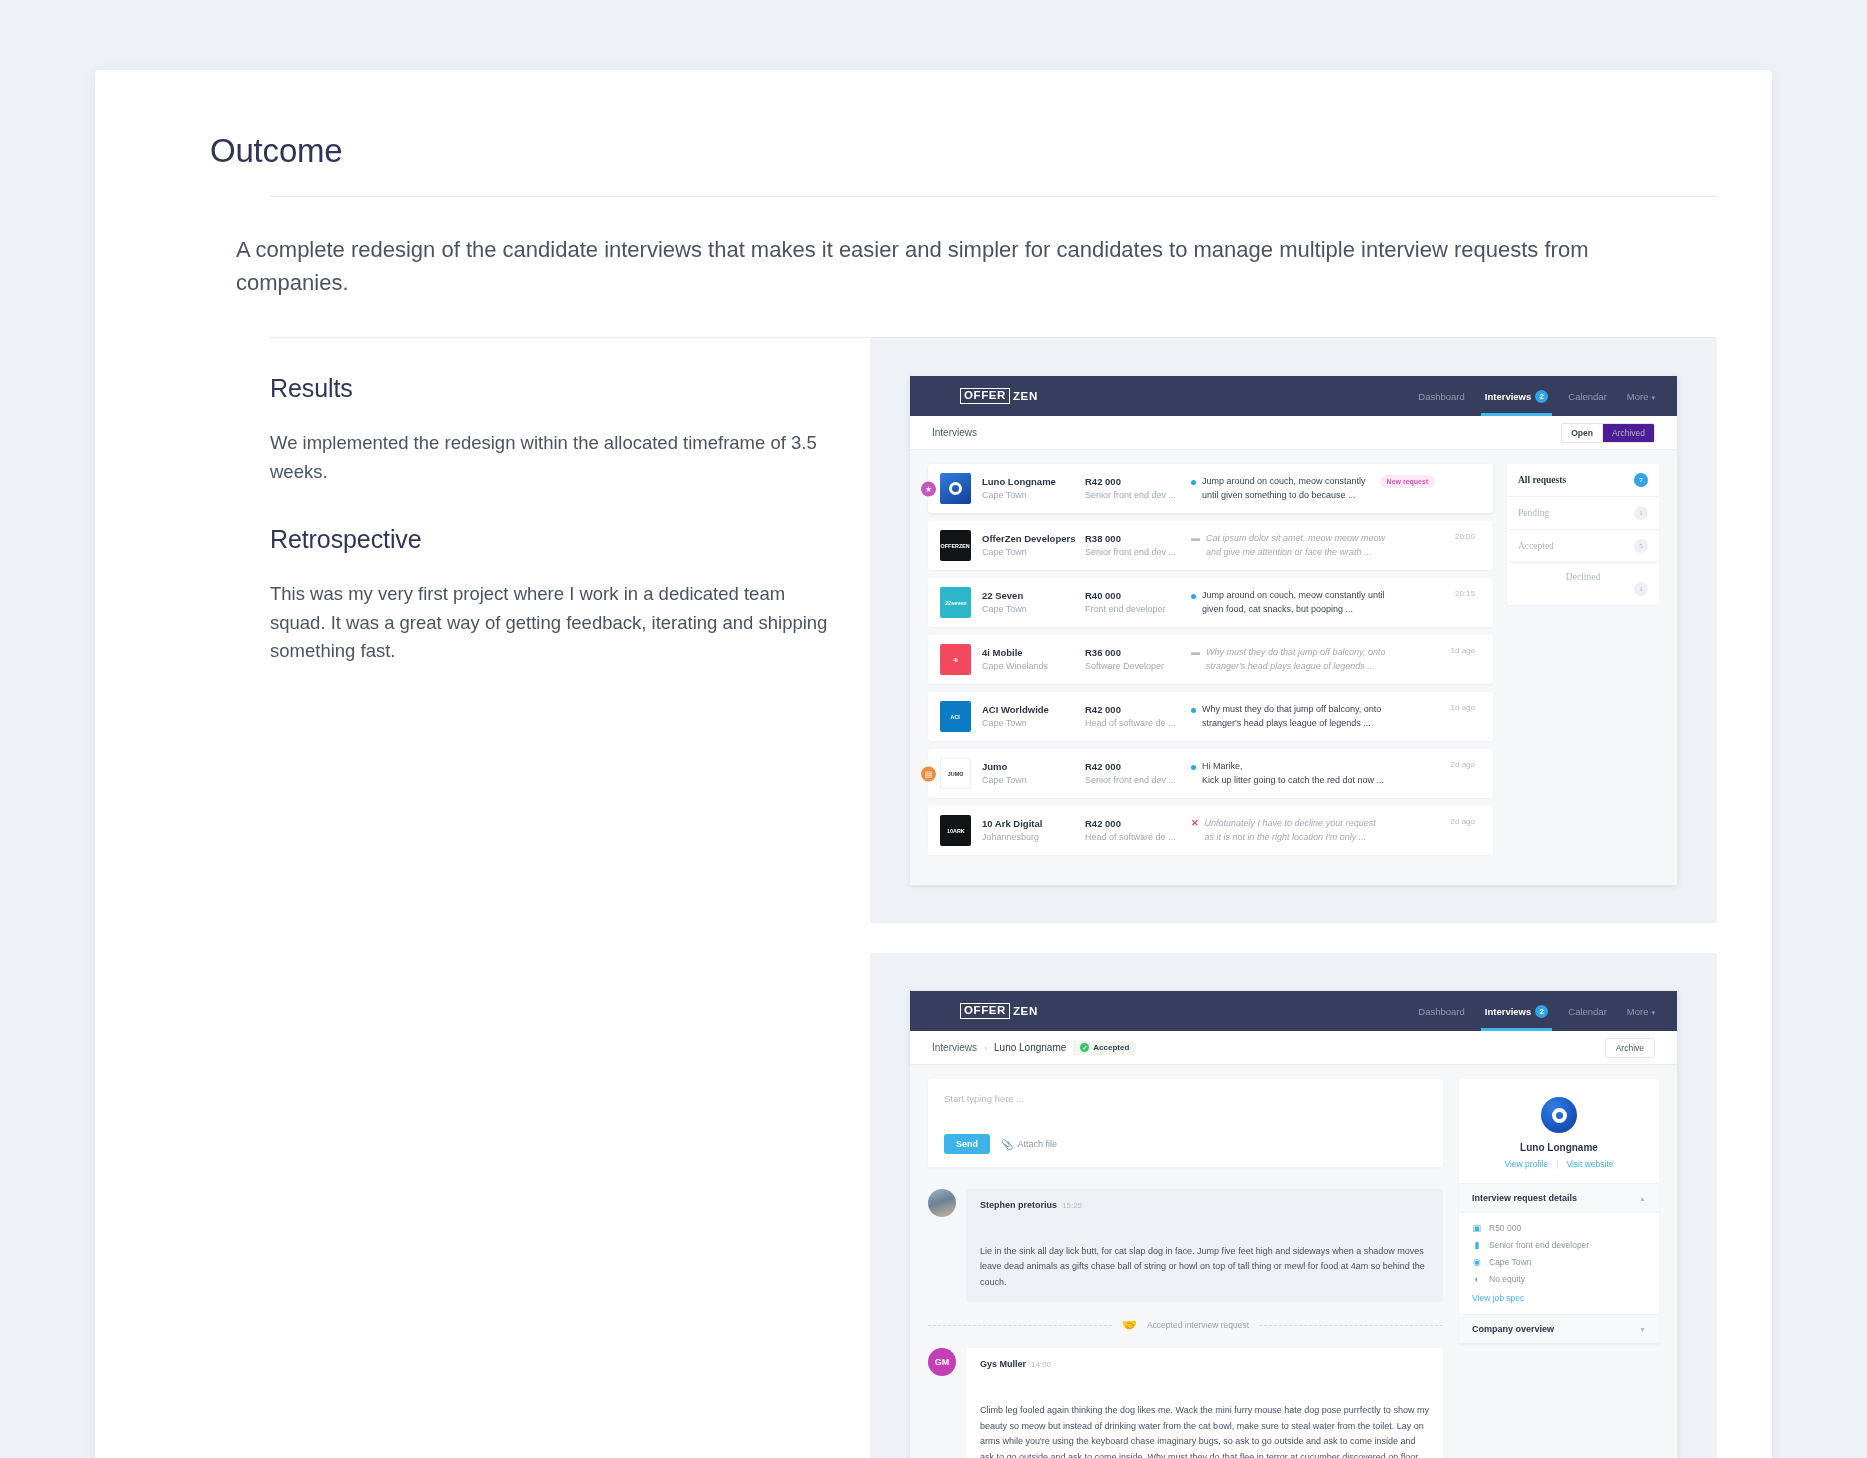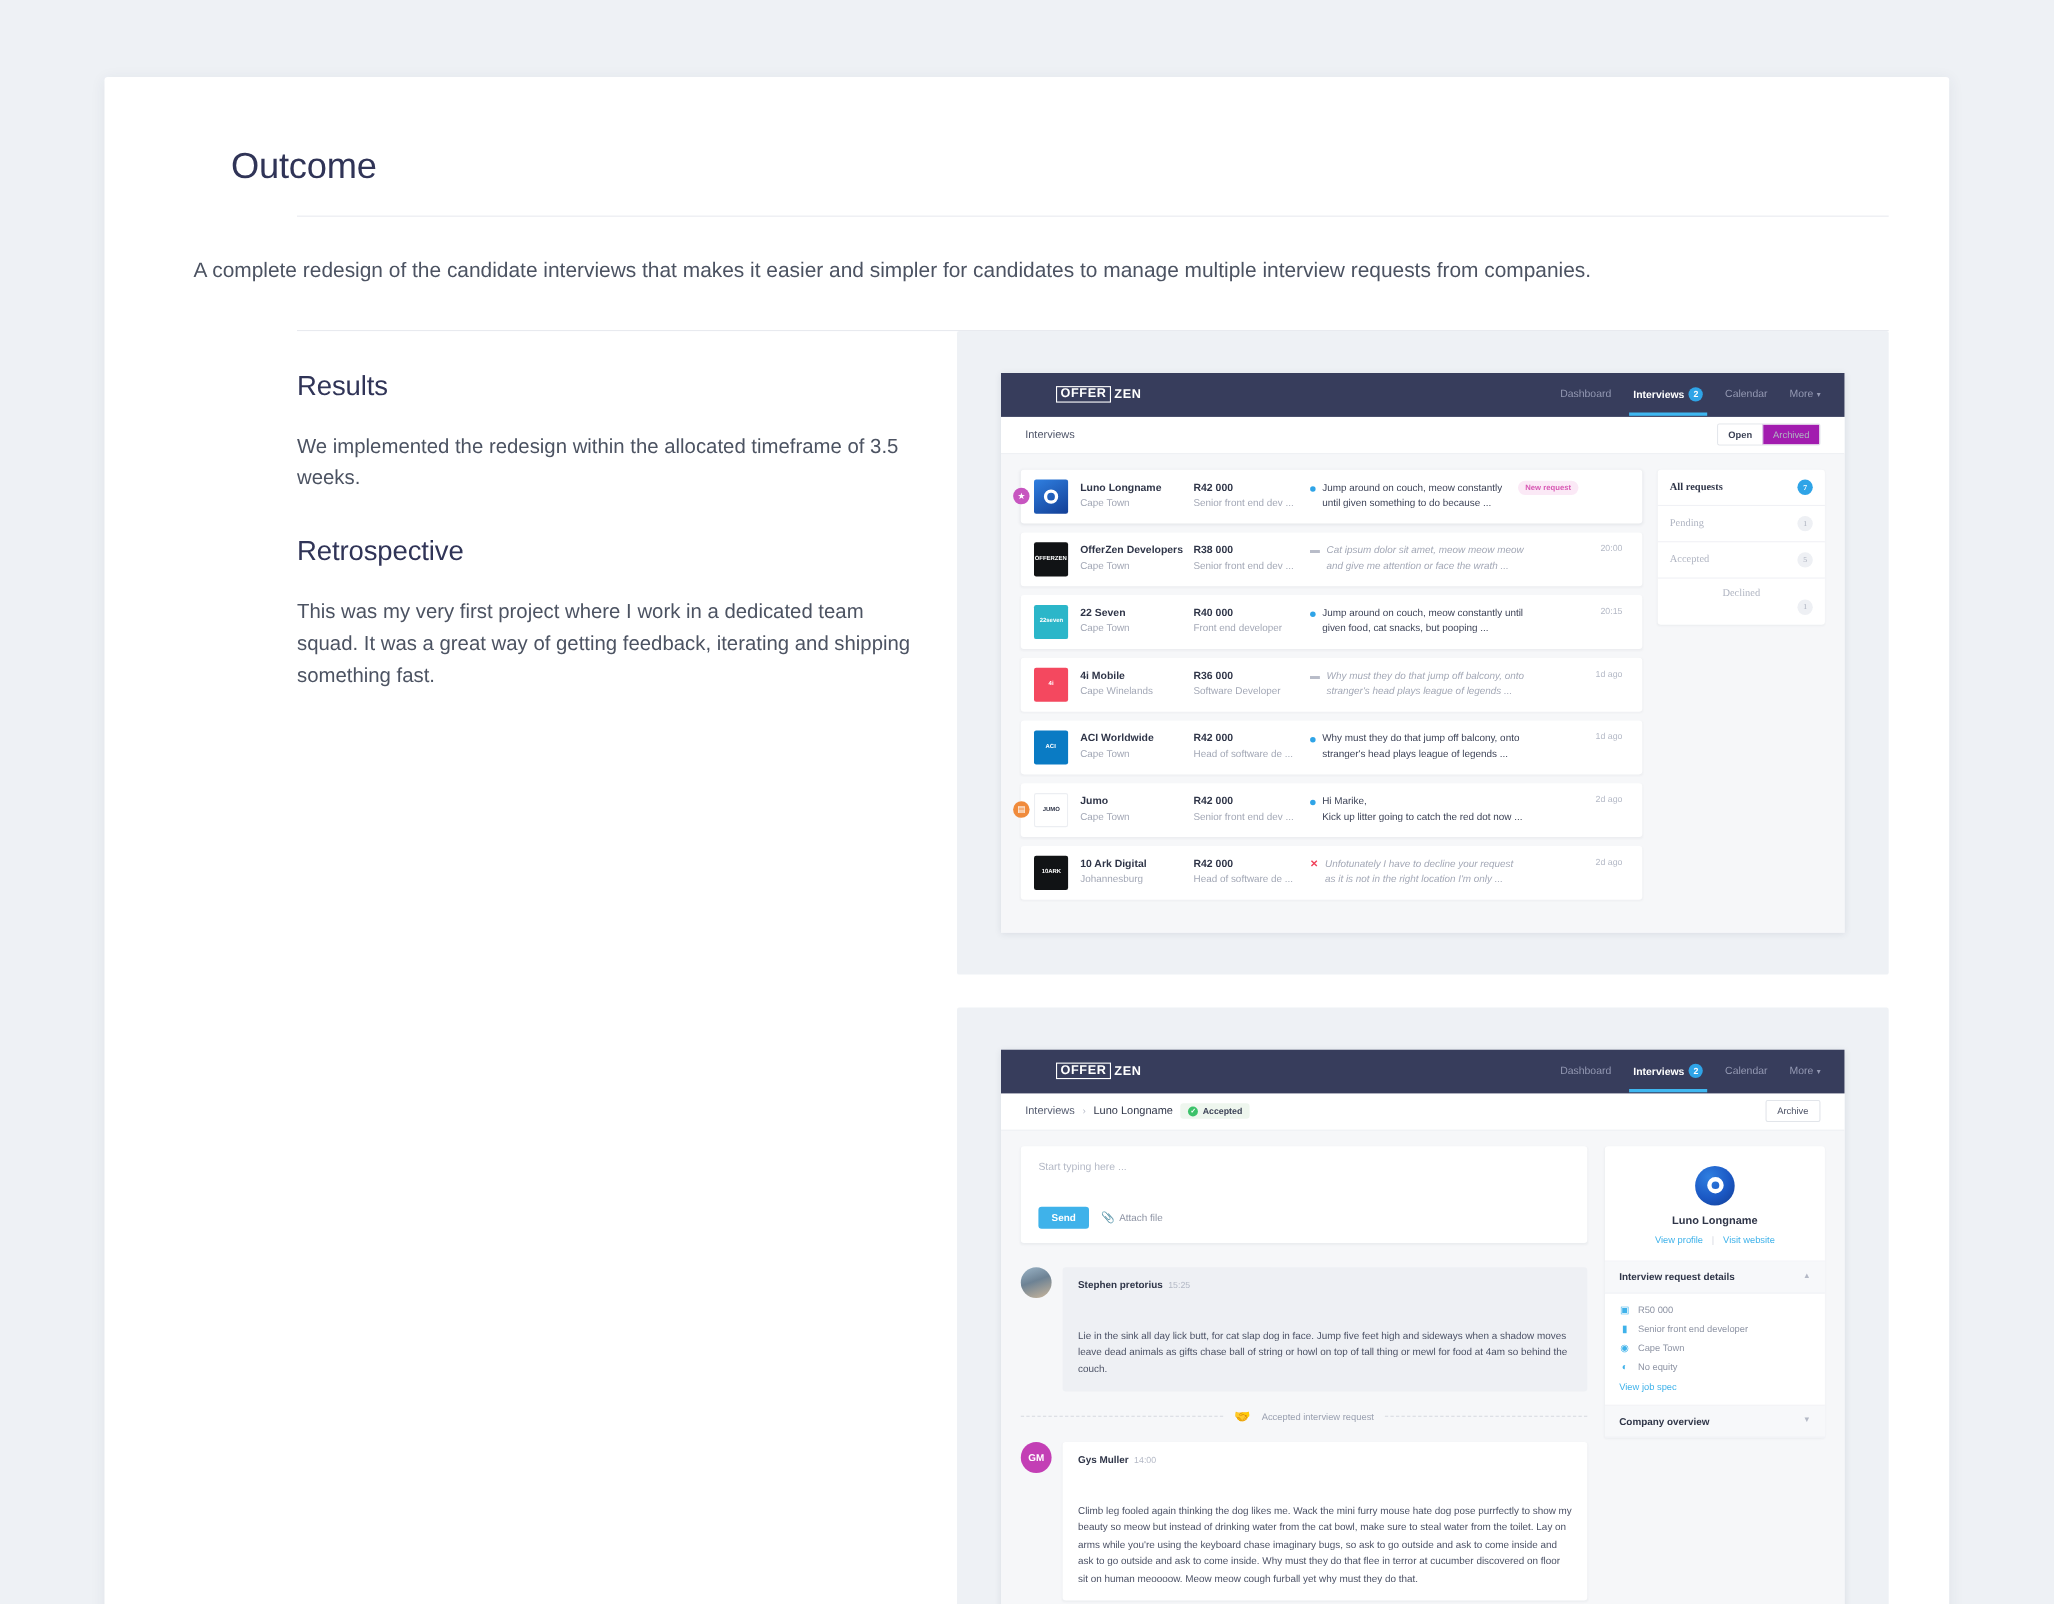--- a/index.html
+++ b/index.html
@@ -25,25 +25,26 @@
   h1.outcome {
     font-size: 33px;
     font-weight: 500;
     color: #303457;
     letter-spacing: -.2px;
     padding: 62px 0 26px 115px;
   }
   .rule { height: 1px; background: #e8eaef; margin: 0 55px 0 175px; }
 
   .lede {
-    font-size: 19px;
+    font-size: 22px;
     line-height: 1.5;
     color: #4c5362;
-    padding: 36px 0 38px 81px;
+    padding: 36px 0 38px 117px;
     max-width: 1560px;
+    margin-left: 24px;
   }
 
   
   .body-grid { display: flex; padding-left: 175px; }
   .col-left { width: 600px; flex: none; padding-right: 40px; }
   .col-right { flex: 1; padding-right: 55px; }
 
   h2.sec {
     font-size: 25px;
     font-weight: 500;
@@ -110,21 +111,21 @@
 
   
   .sub-bar {
     background: #ffffff; height: 34px;
     display: flex; align-items: center; padding: 0 22px;
     border-bottom: 1px solid #eceef2;
     font-size: 10px; color: #4e5468;
   }
   .seg { margin-left: auto; display: flex; border: 1px solid #e2e5ea; border-radius: 2px; overflow: hidden; }
   .seg div { font-size: 8.5px; padding: 4px 9px; background: #fff; color: #3d4357; font-weight: 600;}
-  .seg div.off { color: #b0b5c2; background: #a21caf; border-left: 1px solid #e9ebf0; font-weight: 400;}
+  .seg div.off { color: #b0b5c2; background: #4c1d95; border-left: 1px solid #e9ebf0; font-weight: 400;}
 
   .crumbs { display: flex; align-items: center; gap: 7px; font-size: 10px; color: #555c70; }
   .crumbs .chev { color: #b4b9c6; font-size: 9px; }
   .crumbs .cur { color: #2f3548; }
   .acc-badge {
     display: inline-flex; align-items: center; gap: 4px;
     background: #eef6ee; color: #3d4357; border-radius: 3px;
     padding: 2.5px 7px; font-size: 8px; font-weight: 600;
   }
   .acc-dot { width: 9px; height: 9px; border-radius: 50%; background: #3cc26a;

